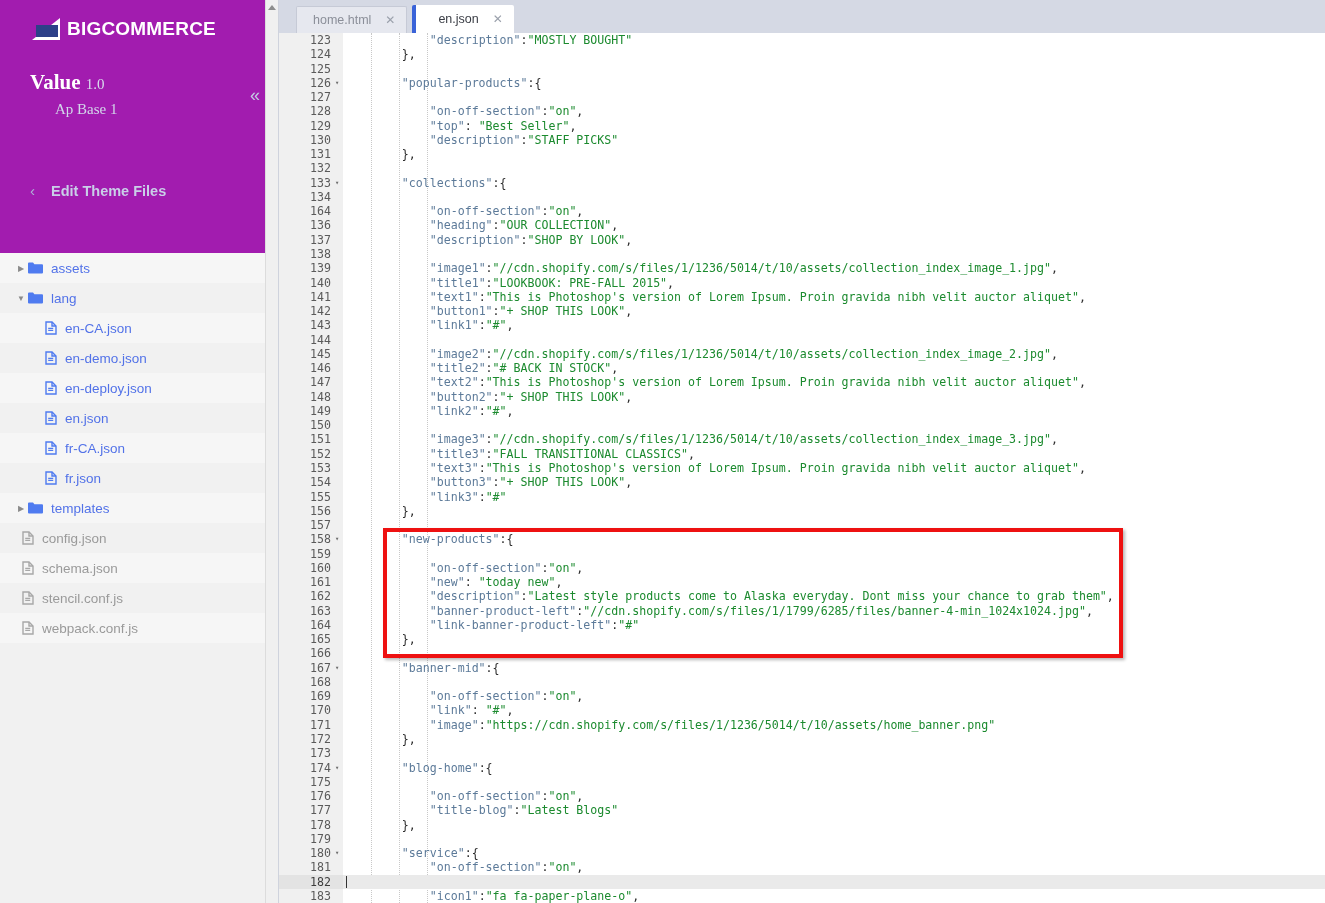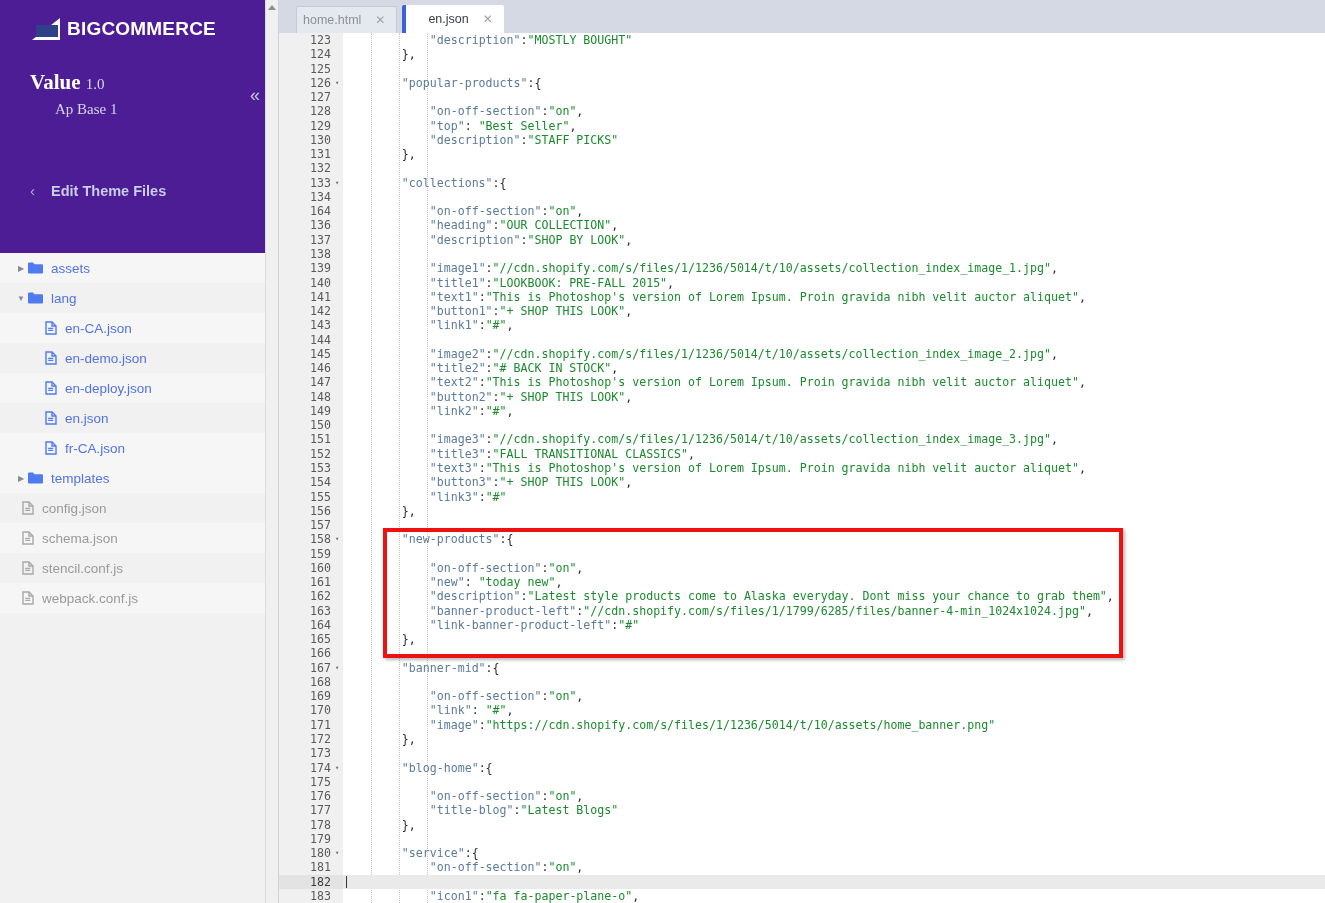--- a/index.html
+++ b/index.html
@@ -11,21 +11,21 @@
   }
   .app { position: relative; width: 1325px; height: 903px; display: flex; }
 
   
   .sidebar {
     width: 278px; height: 903px;
     background: #f1f1f1;
     position: relative; flex: 0 0 278px;
   }
   .sidebar-top {
-    background: #4c1d95;
+    background: #a21caf;
     height: 253px;
     position: relative;
     color: #fff;
   }
   .logo {
     position: absolute; left: 30px; top: 16px;
     display: flex; align-items: center;
   }
   .logo-mark {
     width: 36px; height: 26px; position: relative; overflow: hidden;
@@ -89,21 +89,21 @@
 
   
   .editor { flex: 1; position: relative; background: #ffffff; height: 903px; }
   .tabbar {
     height: 33px; background: #d5d9e4;
     display: flex; align-items: flex-end; padding-left: 18px;
     position: relative; z-index: 3;
   }
   .tab {
     height: 27px; display: flex; align-items: center;
-    padding: 0 11px 0 6px; margin-right: 5px;
+    padding: 0 11px 0 16px; margin-right: 5px;
     font-size: 12.5px; cursor: pointer;
     border-top-left-radius: 2px; border-top-right-radius: 2px;
   }
   .tab.inactive { background: #e6e8ef; color: #8b8f99; border: 1px solid #c6cad6; border-bottom: none; }
   .tab.active {
     background: #ffffff; color: #3a3d45;
     border-left: 4px solid #3a63d8;
     padding-left: 22px; height: 28px;
   }
   .tab .tabname { margin-right: 14px; white-space: nowrap; }
@@ -260,20 +260,31 @@
         <div class="tree-row l2 alt">
           <span class="arrow blank">▶</span>
           <span class="ic">
             <svg width="12" height="14" viewBox="0 0 12 14">
               <path d="M1 1h6l4 4v8H1z" fill="none" stroke="#4f7bf0" stroke-width="1.4"></path>
               <path d="M7 1v4h4" fill="none" stroke="#4f7bf0" stroke-width="1.4"></path>
               <path d="M3.2 7.4h5M3.2 9.4h5" stroke="#4f7bf0" stroke-width="1.2"></path>
             </svg>
           </span>
           <span class="tree-label">fr-CA.json</span>
+        </div>
+        <div class="tree-row l2 plain">
+          <span class="arrow blank">▶</span>
+          <span class="ic">
+            <svg width="12" height="14" viewBox="0 0 12 14">
+              <path d="M1 1h6l4 4v8H1z" fill="none" stroke="#4f7bf0" stroke-width="1.4"></path>
+              <path d="M7 1v4h4" fill="none" stroke="#4f7bf0" stroke-width="1.4"></path>
+              <path d="M3.2 7.4h5M3.2 9.4h5" stroke="#4f7bf0" stroke-width="1.2"></path>
+            </svg>
+          </span>
+          <span class="tree-label">fr.json</span>
         </div>
         <div class="tree-row l1 alt">
           <span class="arrow">▶</span>
           <span class="ic">
             <svg width="15" height="12" viewBox="0 0 15 12">
               <path d="M0 1.6A1 1 0 011 .6h4l1.4 1.6H14a1 1 0 011 1v7.2a1 1 0 01-1 1H1a1 1 0 01-1-1z" fill="#4f7bf0"></path>
             </svg>
           </span>
           <span class="tree-label">templates</span>
         </div>

